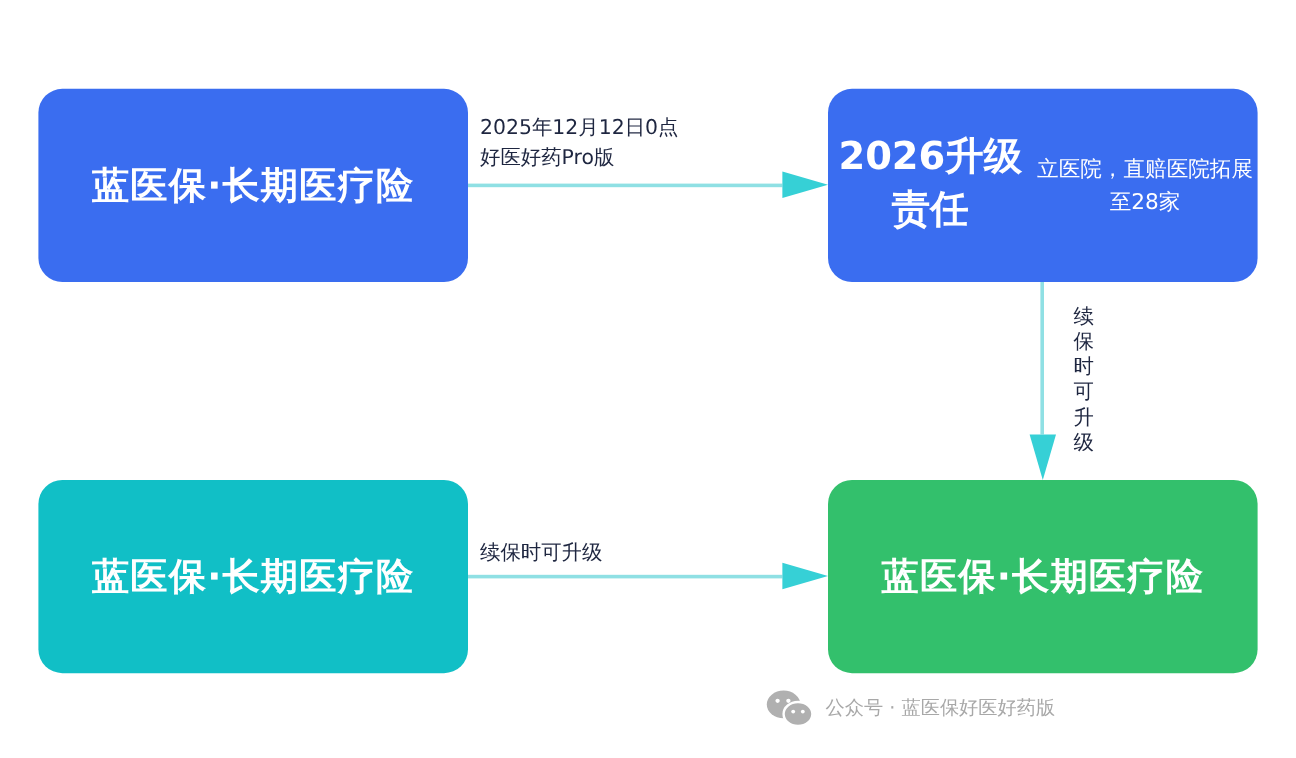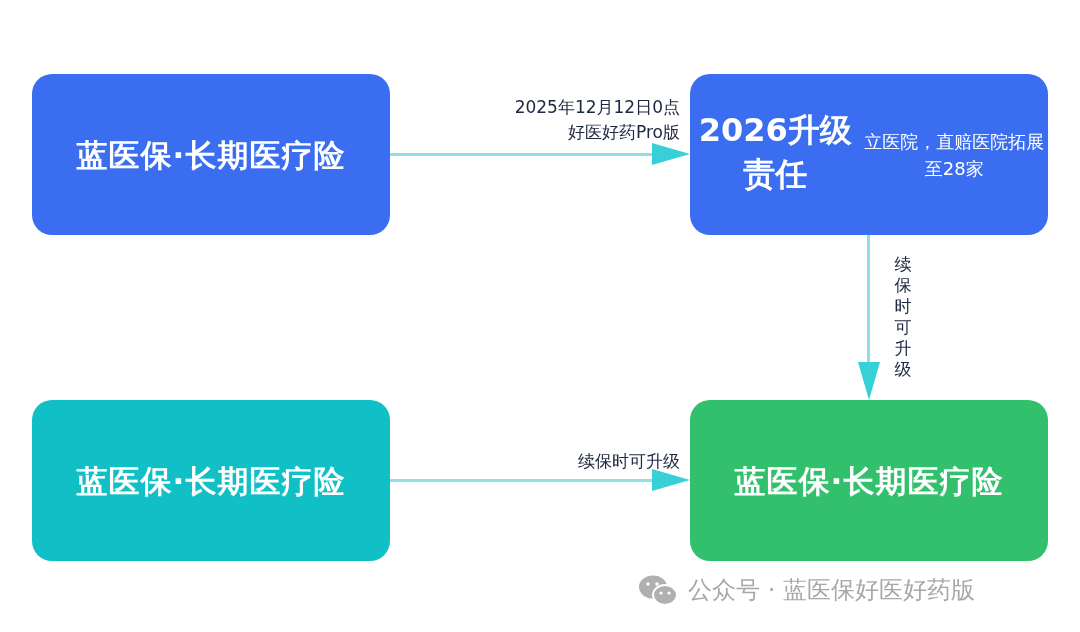--- a/index.html
+++ b/index.html
@@ -26,29 +26,29 @@
     position: absolute; width: 0; height: 0;
     border-top: 11px solid transparent; border-bottom: 11px solid transparent;
     border-left: 38px solid #36d0d6;
   }
   .arrow-d {
     position: absolute; width: 0; height: 0;
     border-left: 11px solid transparent; border-right: 11px solid transparent;
     border-top: 38px solid #36d0d6;
   }
   .label {
-    position: absolute; color: #1e2640; font-size: 17px; line-height: 25px; text-align: right;
+    position: absolute; color: #1e2640; font-size: 17px; line-height: 25px; text-align: left;
   }
   .vlabel {
     position: absolute; color: #1e2640; font-size: 17px; line-height: 21px; text-align: center;
     width: 22px; word-break: break-all;
   }
   #watermark {
     position: absolute; left: 638px; top: 570px; height: 40px;
-    display: flex; align-items: center; color: #a8a8a8; font-size: 24px;
+    display: flex; align-items: center; color: #a8a8a8; font-size: 16px;
   }
   #watermark svg { margin-right: 10px; }
 </style>
 </head>
 <body>
 
 <div class="box" id="box-tl">
   <div class="big">蓝医保·长期医疗险</div>
 </div>
 

